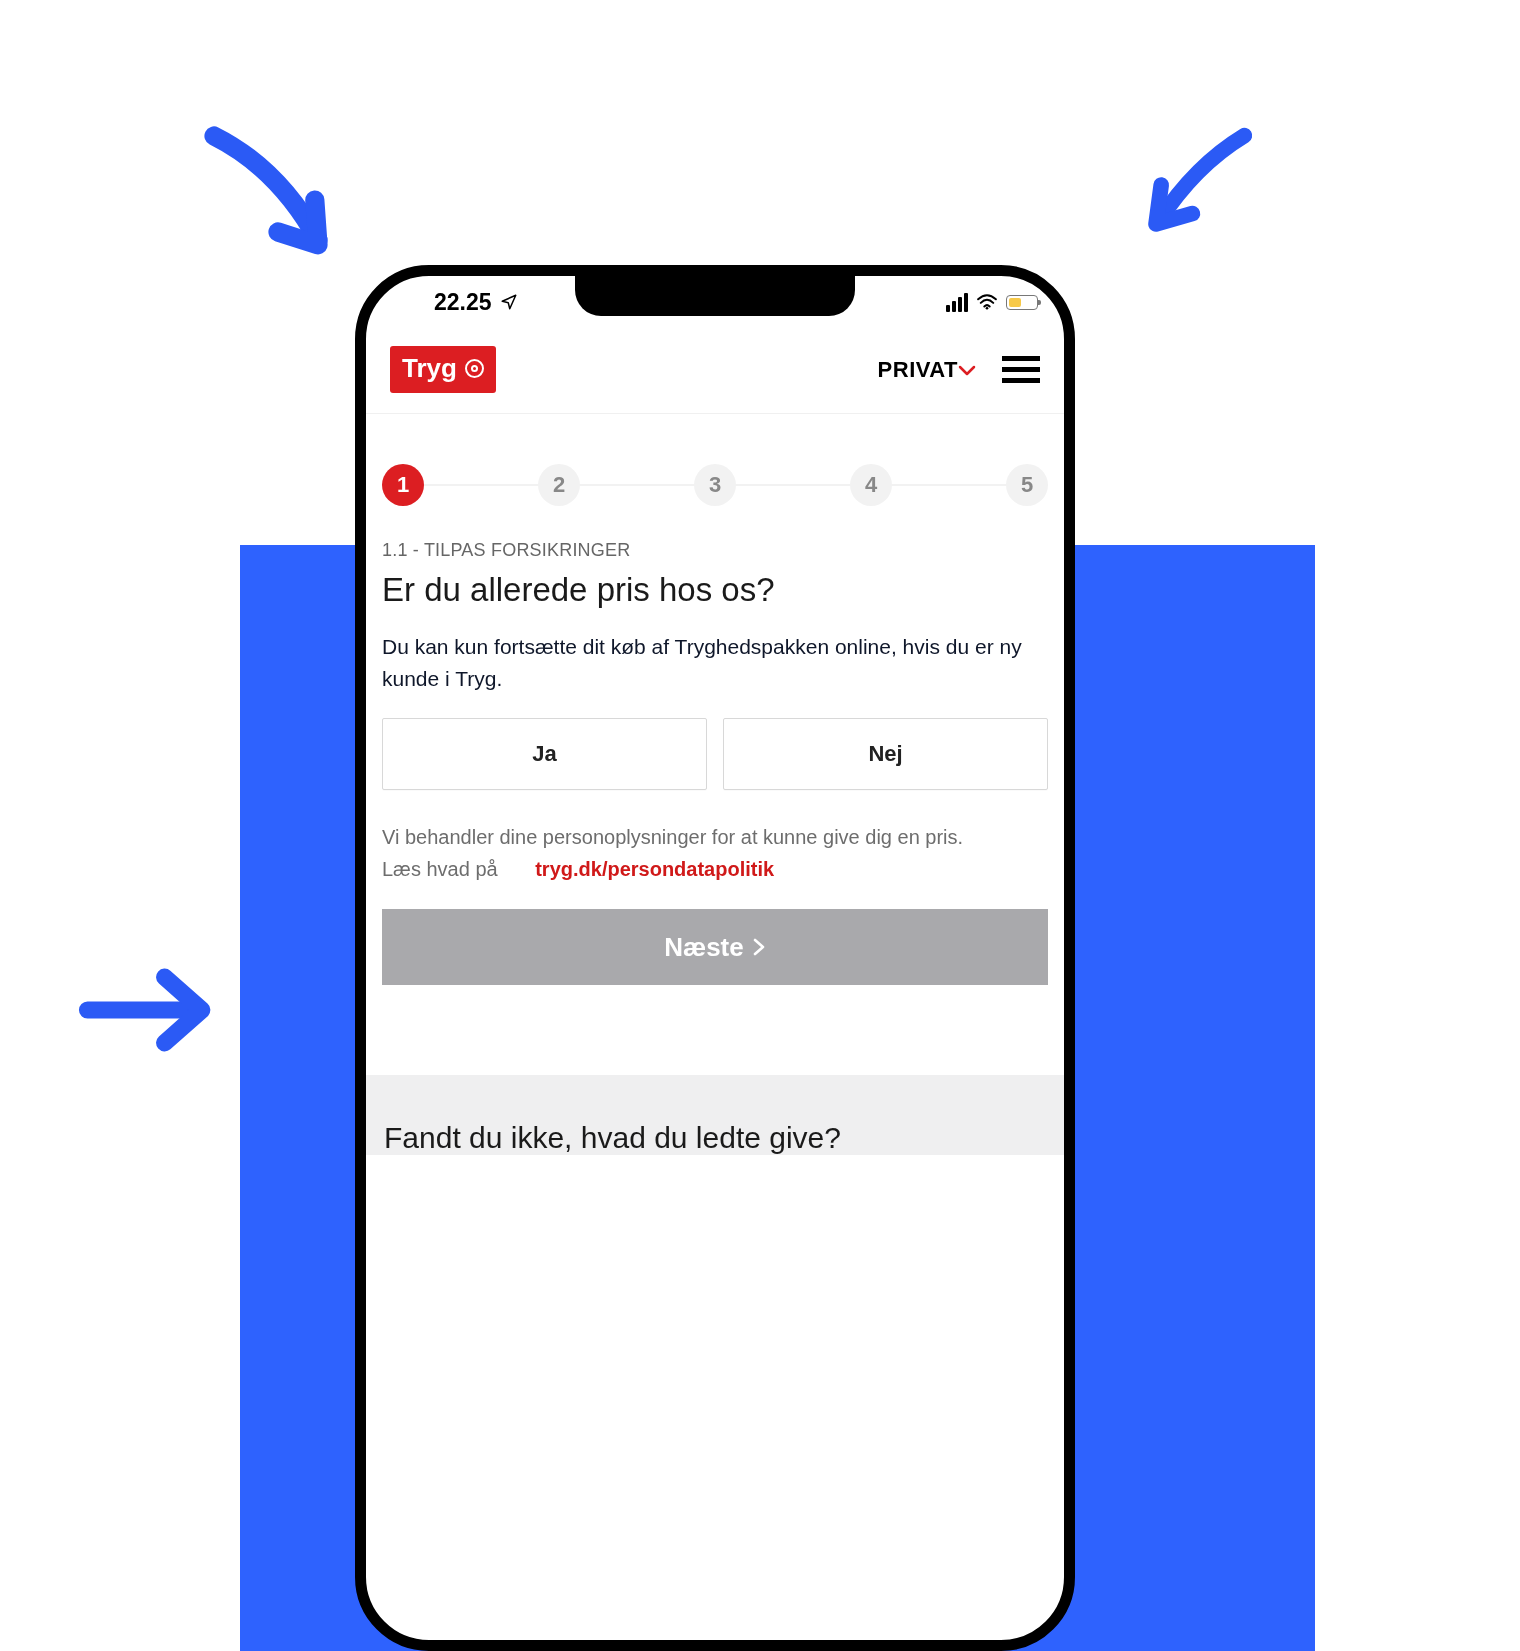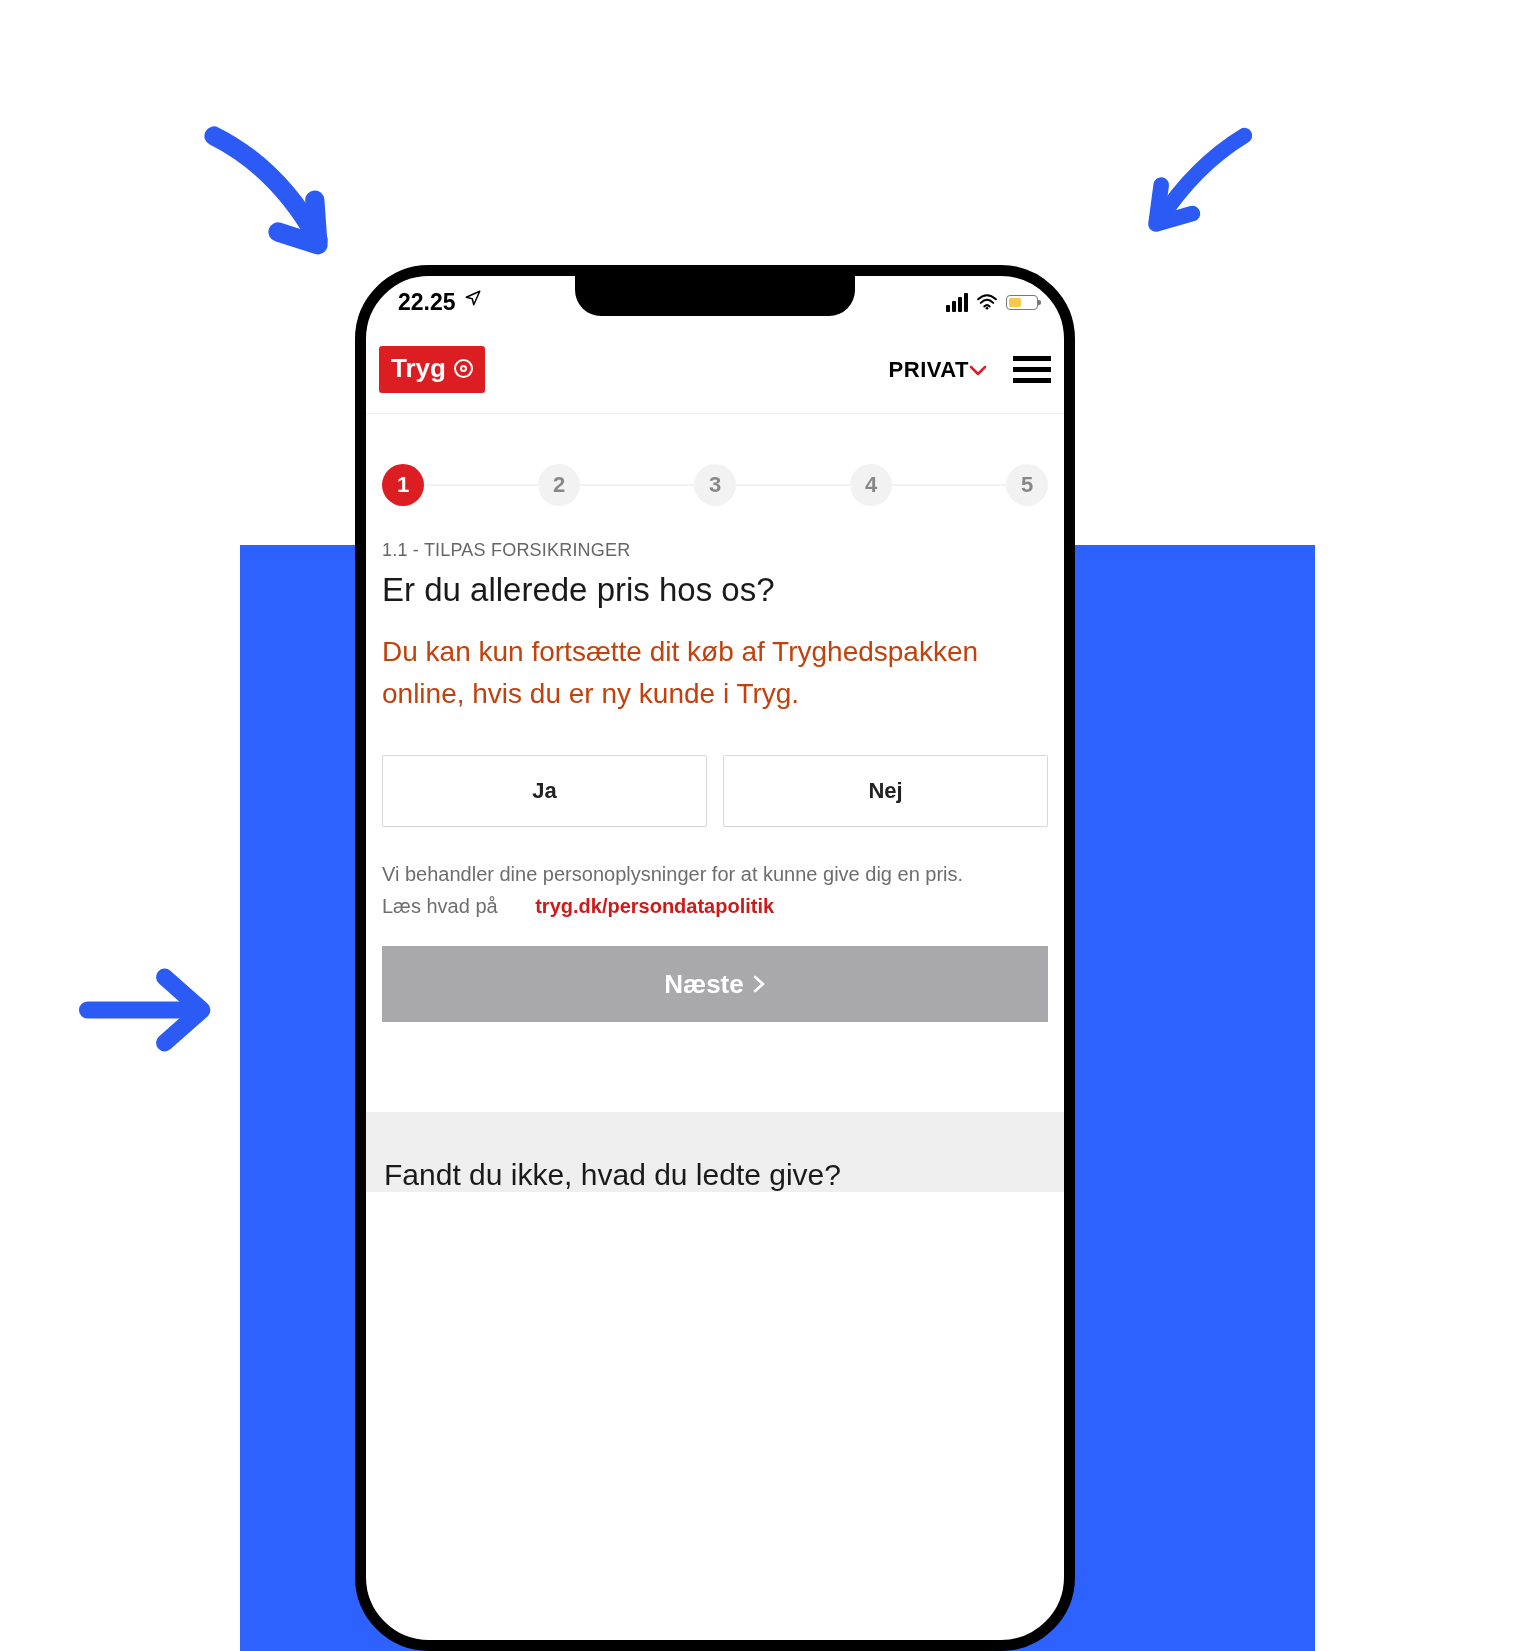--- a/index.html
+++ b/index.html
@@ -57,21 +57,21 @@
     z-index: 10;
   }
 
   .status-bar {
     height: 52px;
     display: flex;
     justify-content: space-between;
     align-items: center;
     padding: 0 26px 0 32px;
   }
-  .status-left { display:flex; align-items:flex-start; gap:8px; font-size:23px; font-weight:600; }
+  .status-left { display:flex; align-items:center; gap:8px; font-size:23px; font-weight:600;margin-left:36px; }
   .status-right { display:flex; align-items:center; gap:8px; }
   .sig-bars { display:flex; align-items:flex-end; gap:2px; }
   .sig-bars span { width:4px; background:#000; border-radius:1px; }
   .sig-bars span:nth-child(1){height:7px;}
   .sig-bars span:nth-child(2){height:11px;}
   .sig-bars span:nth-child(3){height:15px;}
   .sig-bars span:nth-child(4){height:19px;}
   .battery {
     width: 32px; height: 15px; border:1.5px solid #777; border-radius:4px; position:relative;
   }
@@ -90,21 +90,21 @@
     font-size:24px;
     color:#1a1a1a;
   }
   .url-bar .lock{margin-right:10px;font-size:18px;}
   .url-bar .reload{position:absolute;right:22px;font-size:26px;}
 
   .app-header {
     display:flex;
     align-items:center;
     justify-content:space-between;
-    padding: 18px 13px 20px;
+    padding: 18px 24px 20px;
     border-bottom:1px solid #f0f0f0;
   }
   .brand {
     background:#dc1e22;
     color:#fff;
     font-weight:700;
     font-size:26px;
     padding:7px 12px 9px;
     border-radius:3px;
     display:flex;
@@ -130,21 +130,21 @@
     background:#f2f2f2;color:#888;
     display:flex;align-items:center;justify-content:center;
     font-weight:700;font-size:22px;
   }
   .step.active{background:#dc1e22;color:#fff;}
   .step-line{flex:1;height:2px;background:#f2f2f2;}
 
   .content{padding:0 16px 30px;}
   .kicker{font-size:18px;color:#666;letter-spacing:0.2px;margin-bottom:10px;}
   .h1{font-size:33px;font-weight:400;color:#1a1a1a;margin-bottom:22px;}
-  .lead{font-size:28px;color:#c2410c;line-height:1.5;margin-bottom:40px;}
+  .lead{font-size:21px;color:#0f172a;line-height:1.5;margin-bottom:24px;}
   .choices{display:flex;gap:16px;margin-bottom:32px;}
   .choice{
     flex:1;background:#fff;border:1px solid #d8d8d8;border-radius:2px;
     height:72px;display:flex;align-items:center;justify-content:center;
     font-weight:700;font-size:22px;color:#222;box-shadow:0 1px 0 rgba(0,0,0,0.02);
   }
   .disclaimer{color:#6d6d6d;font-size:20px;line-height:1.5;margin-bottom:6px;}
   .disclaimer2{color:#6d6d6d;font-size:20px;}
   .link{color:#d01919;font-weight:600;margin-left:32px;}
   .next-btn{

